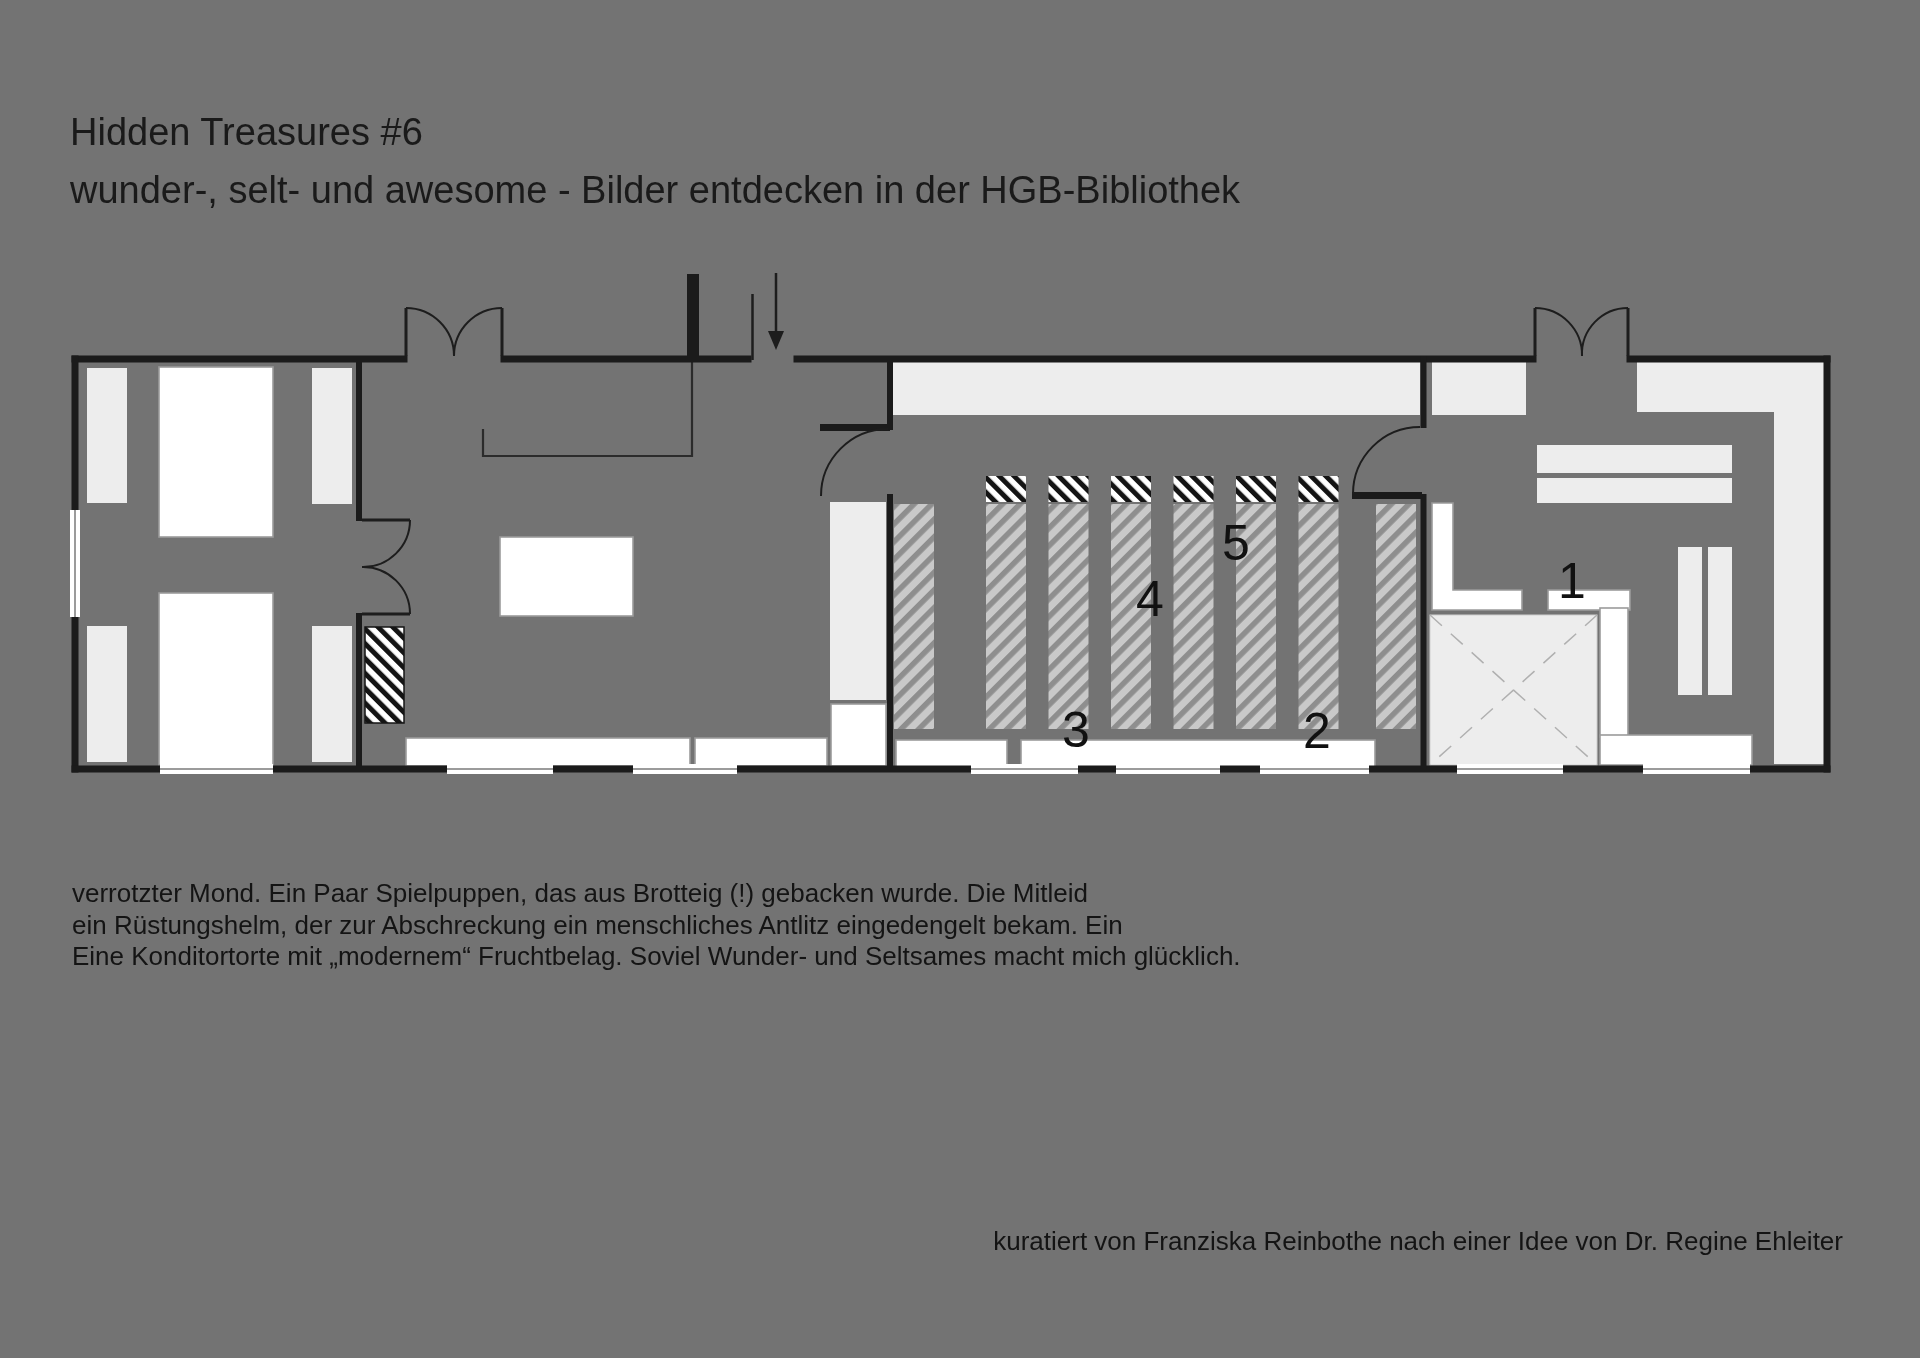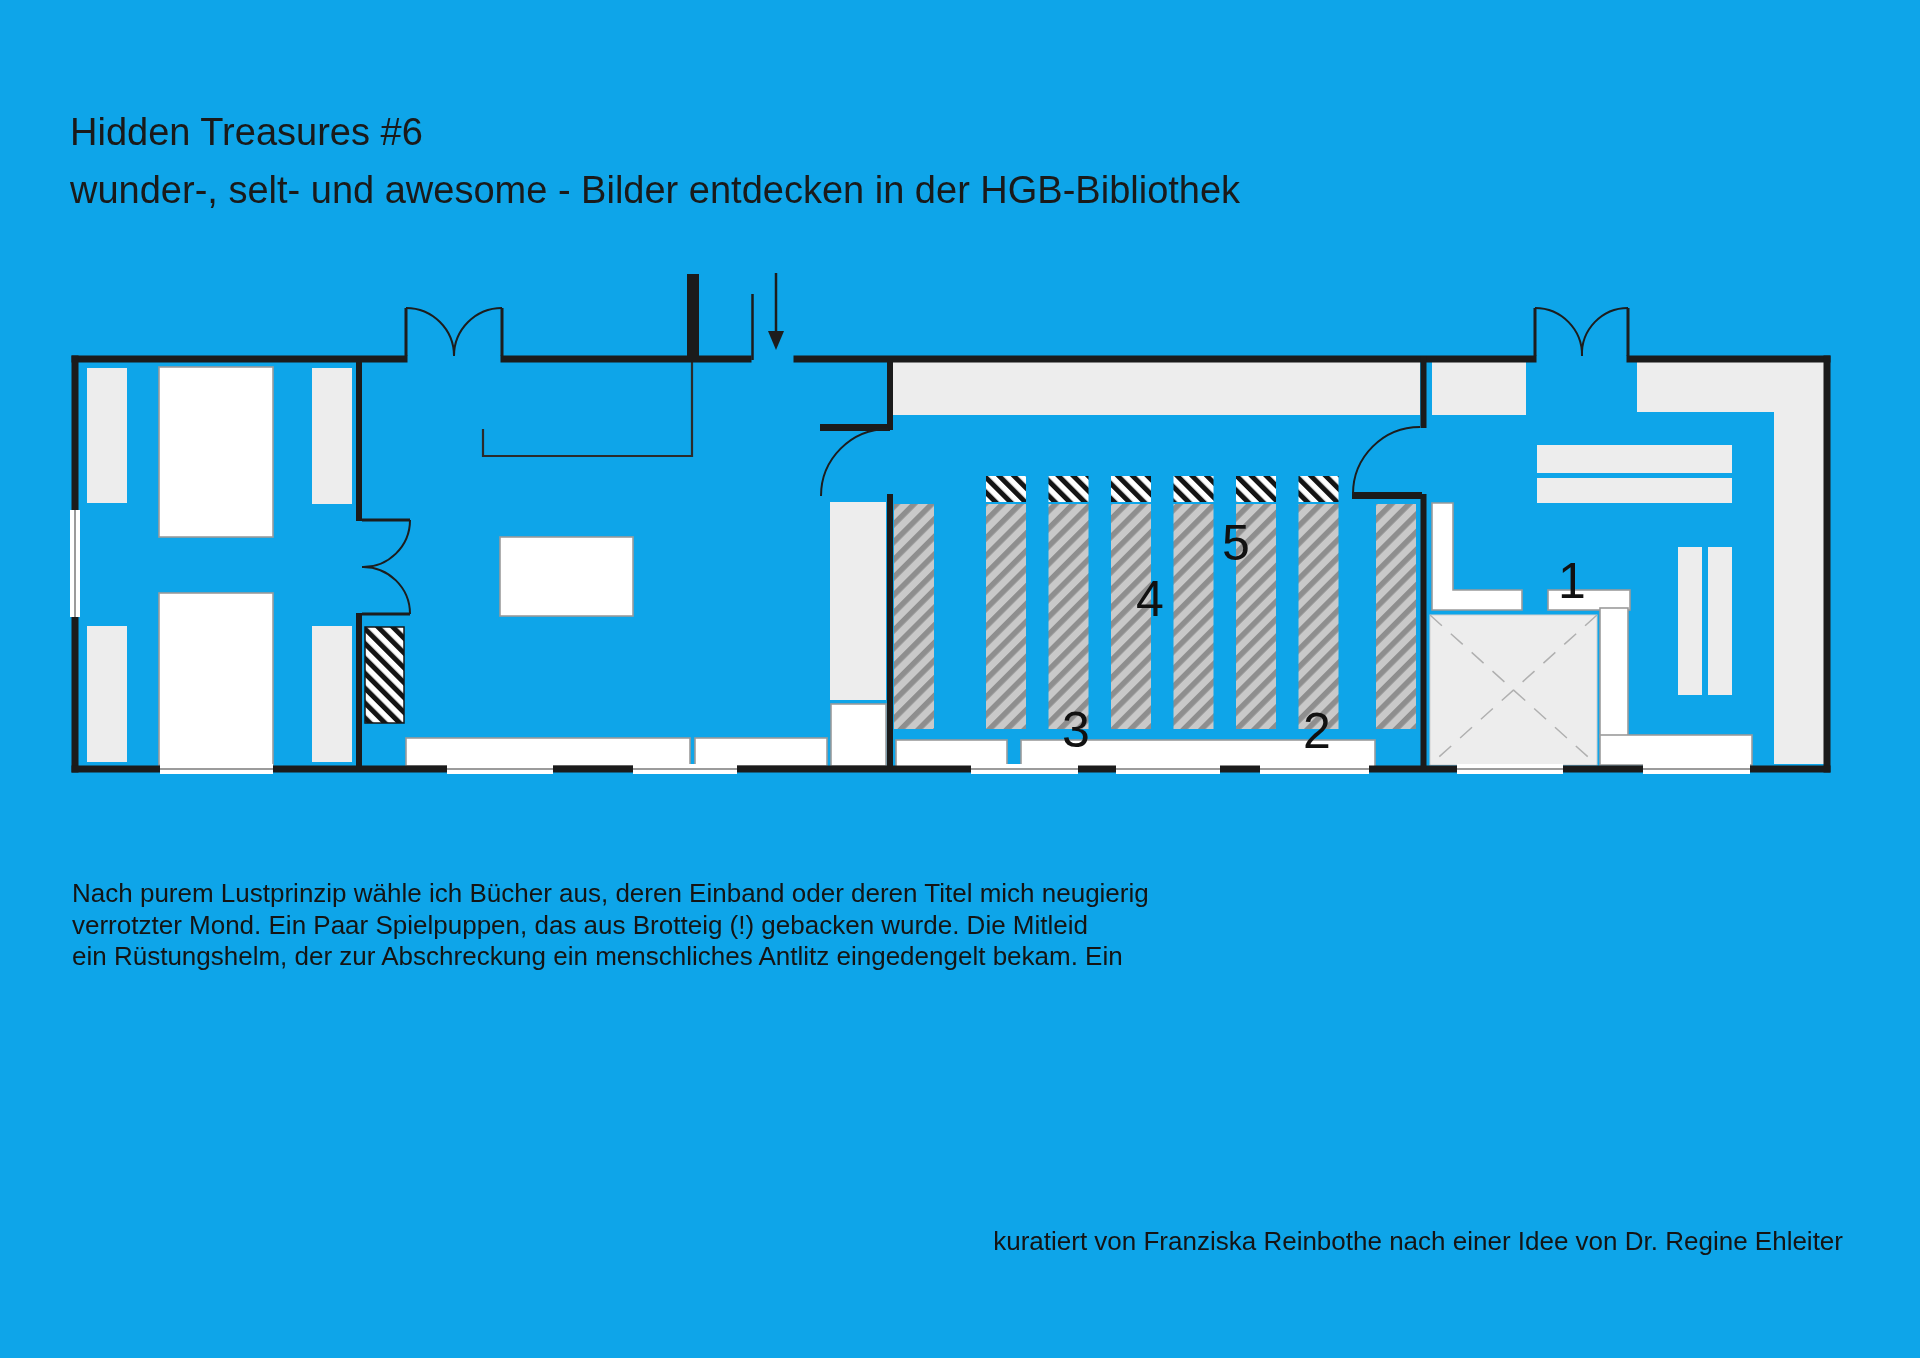--- a/index.html
+++ b/index.html
@@ -1,16 +1,16 @@
 <!DOCTYPE html>
 <html><head>
 <meta charset="utf-8">
 <style>
   html,body{margin:0;padding:0;background:#ffffff;}
-  #page{position:relative;width:1920px;height:1358px;background:#0ea5e9;overflow:hidden;
+  #page{position:relative;width:1920px;height:1358px;background:#737373;overflow:hidden;
         font-family:"Liberation Sans", sans-serif;color:#111;}
   .title{position:absolute;left:70px;top:110px;font-size:38px;line-height:1.2;color:#1a1a1a;}
   .subtitle{position:absolute;left:70px;top:168px;font-size:38px;line-height:1.2;color:#1a1a1a;}
   .plan{position:absolute;left:0;top:0;}
   .desc{position:absolute;left:72px;top:878px;font-size:26px;line-height:31.5px;color:#141414;}
   .credit{position:absolute;right:77px;top:1226px;font-size:26px;color:#141414;text-align:right;}
   svg text.marker{font-family:"Liberation Sans", sans-serif;font-size:50px;fill:#111;}
 </style>
 </head>
 <body>
@@ -169,20 +169,20 @@
     <g>
       <text class="marker" x="1572" y="598" text-anchor="middle">1</text>
       <text class="marker" x="1317" y="748" text-anchor="middle">2</text>
       <text class="marker" x="1076" y="747" text-anchor="middle">3</text>
       <text class="marker" x="1150" y="616" text-anchor="middle">4</text>
       <text class="marker" x="1236" y="560" text-anchor="middle">5</text>
     </g>
   </svg>
 
   <div class="desc">
-    <div>Nach purem Lustprinzip wähle ich Bücher aus, deren Einband oder deren Titel mich neugierig</div>
     <div>verrotzter Mond. Ein Paar Spielpuppen, das aus Brotteig (!) gebacken wurde. Die Mitleid</div>
     <div>ein Rüstungshelm, der zur Abschreckung ein menschliches Antlitz eingedengelt bekam. Ein</div>
+    <div>Eine Konditortorte mit „modernem“ Fruchtbelag. Soviel Wunder- und Seltsames macht mich glücklich.</div>
   </div>
 
   <div class="credit">kuratiert von Franziska Reinbothe nach einer Idee von Dr. Regine Ehleiter</div>
 
 </div>
 
 </body></html>

